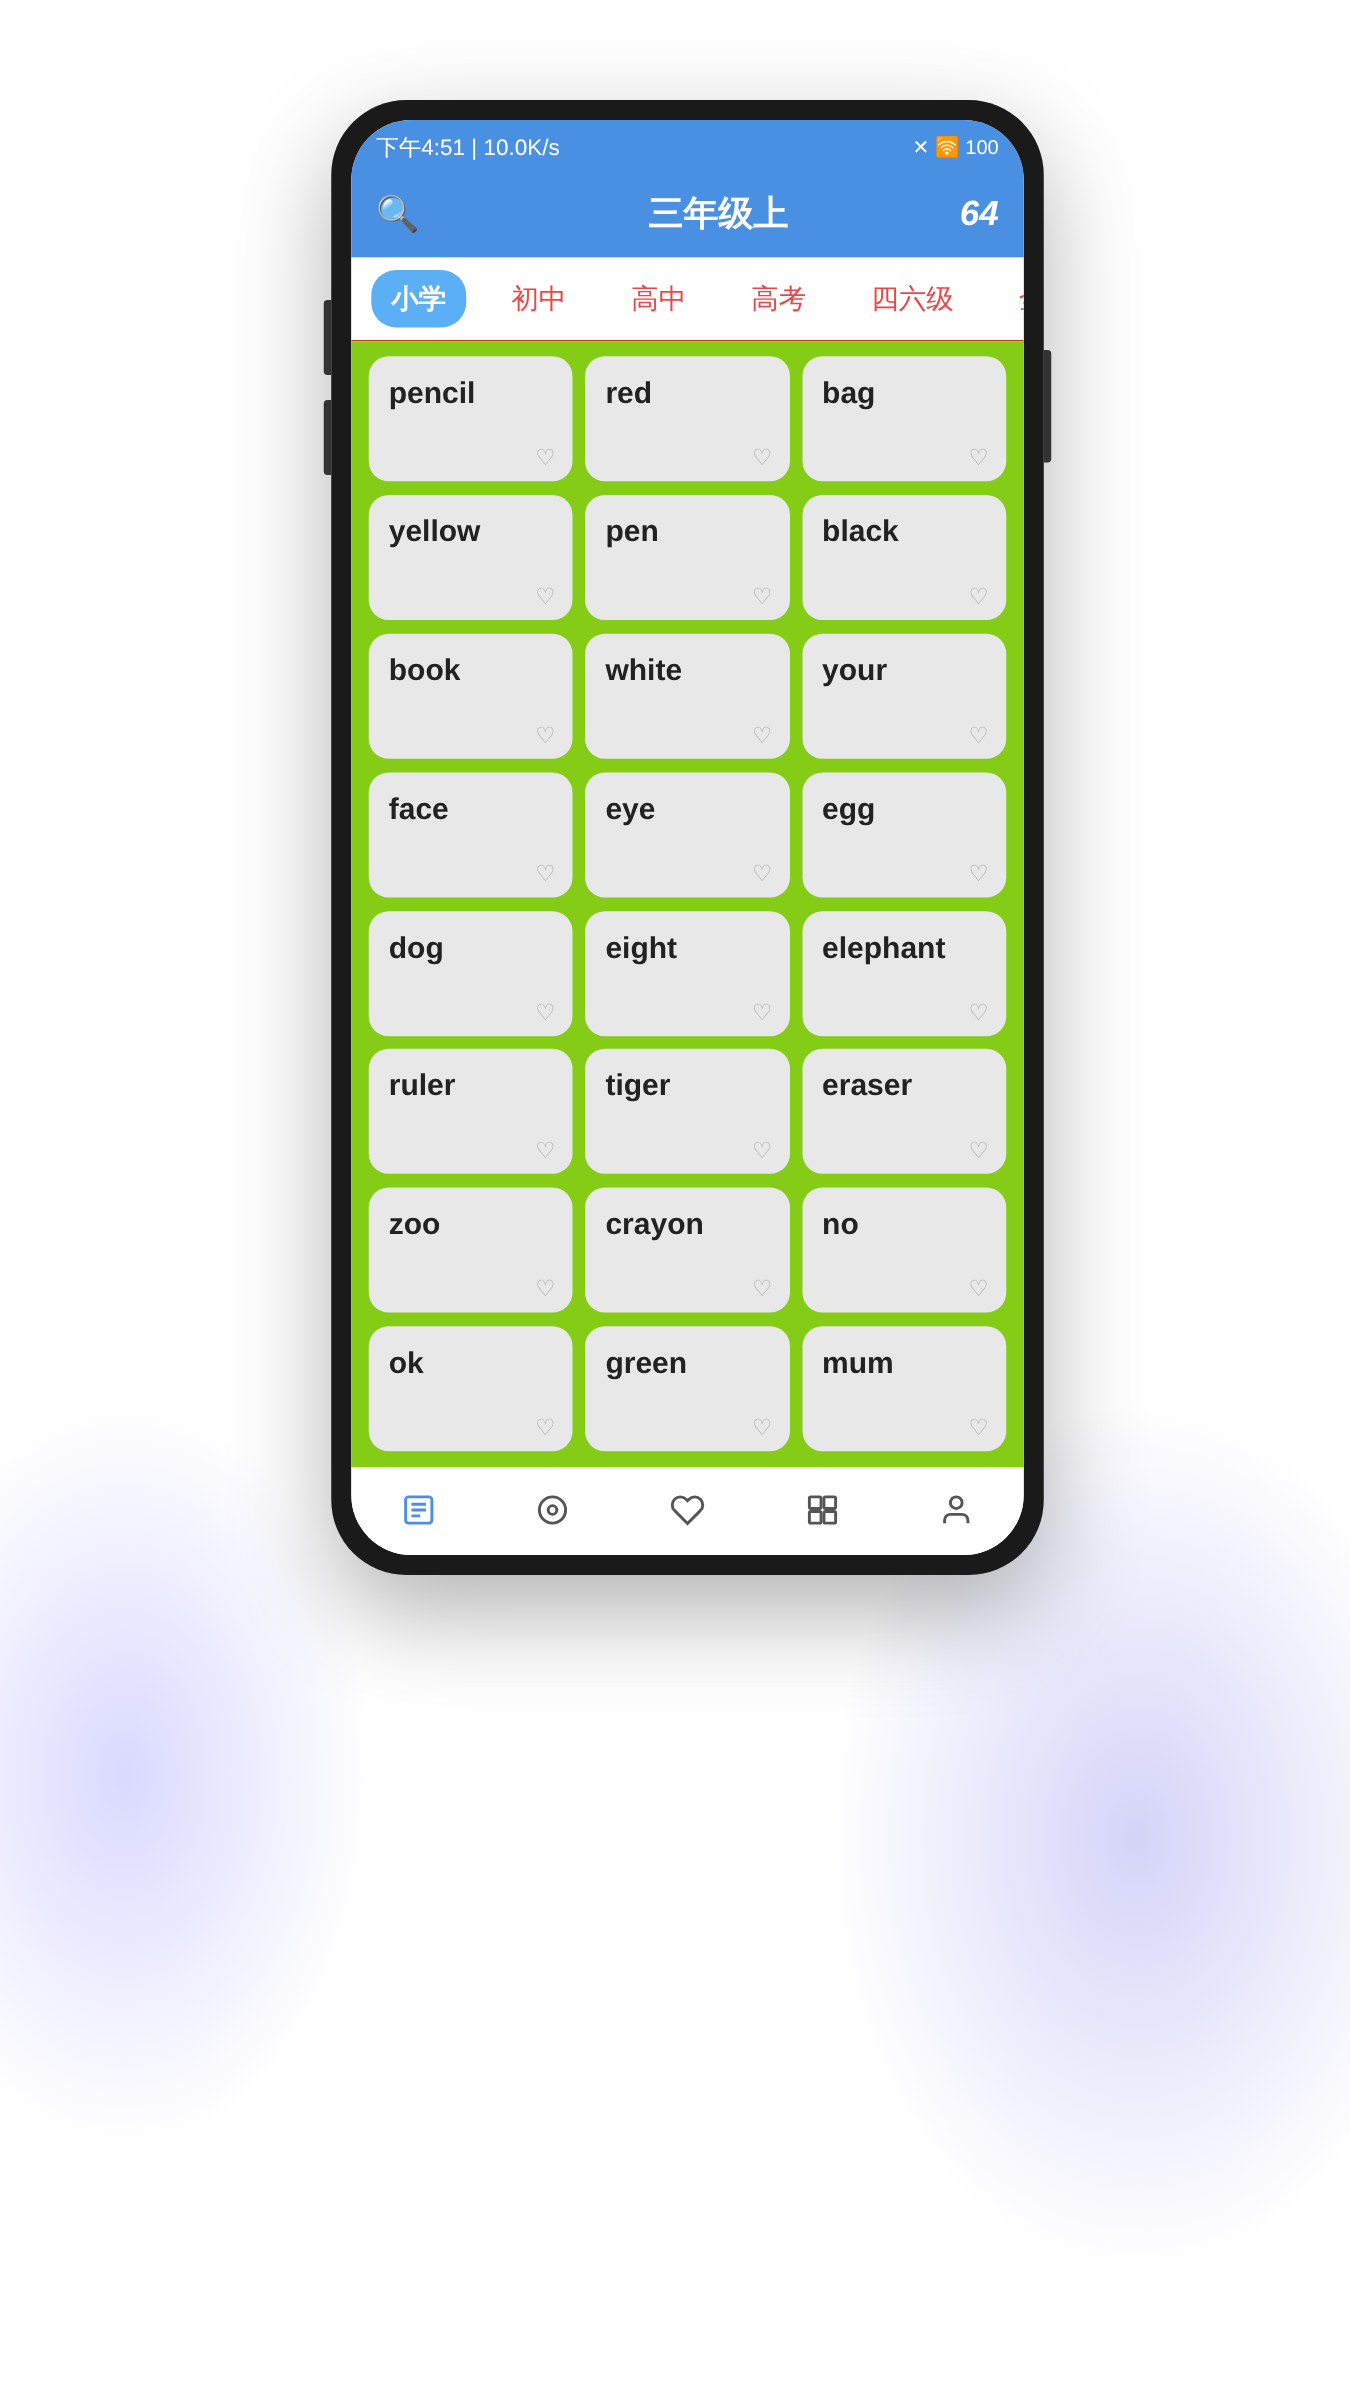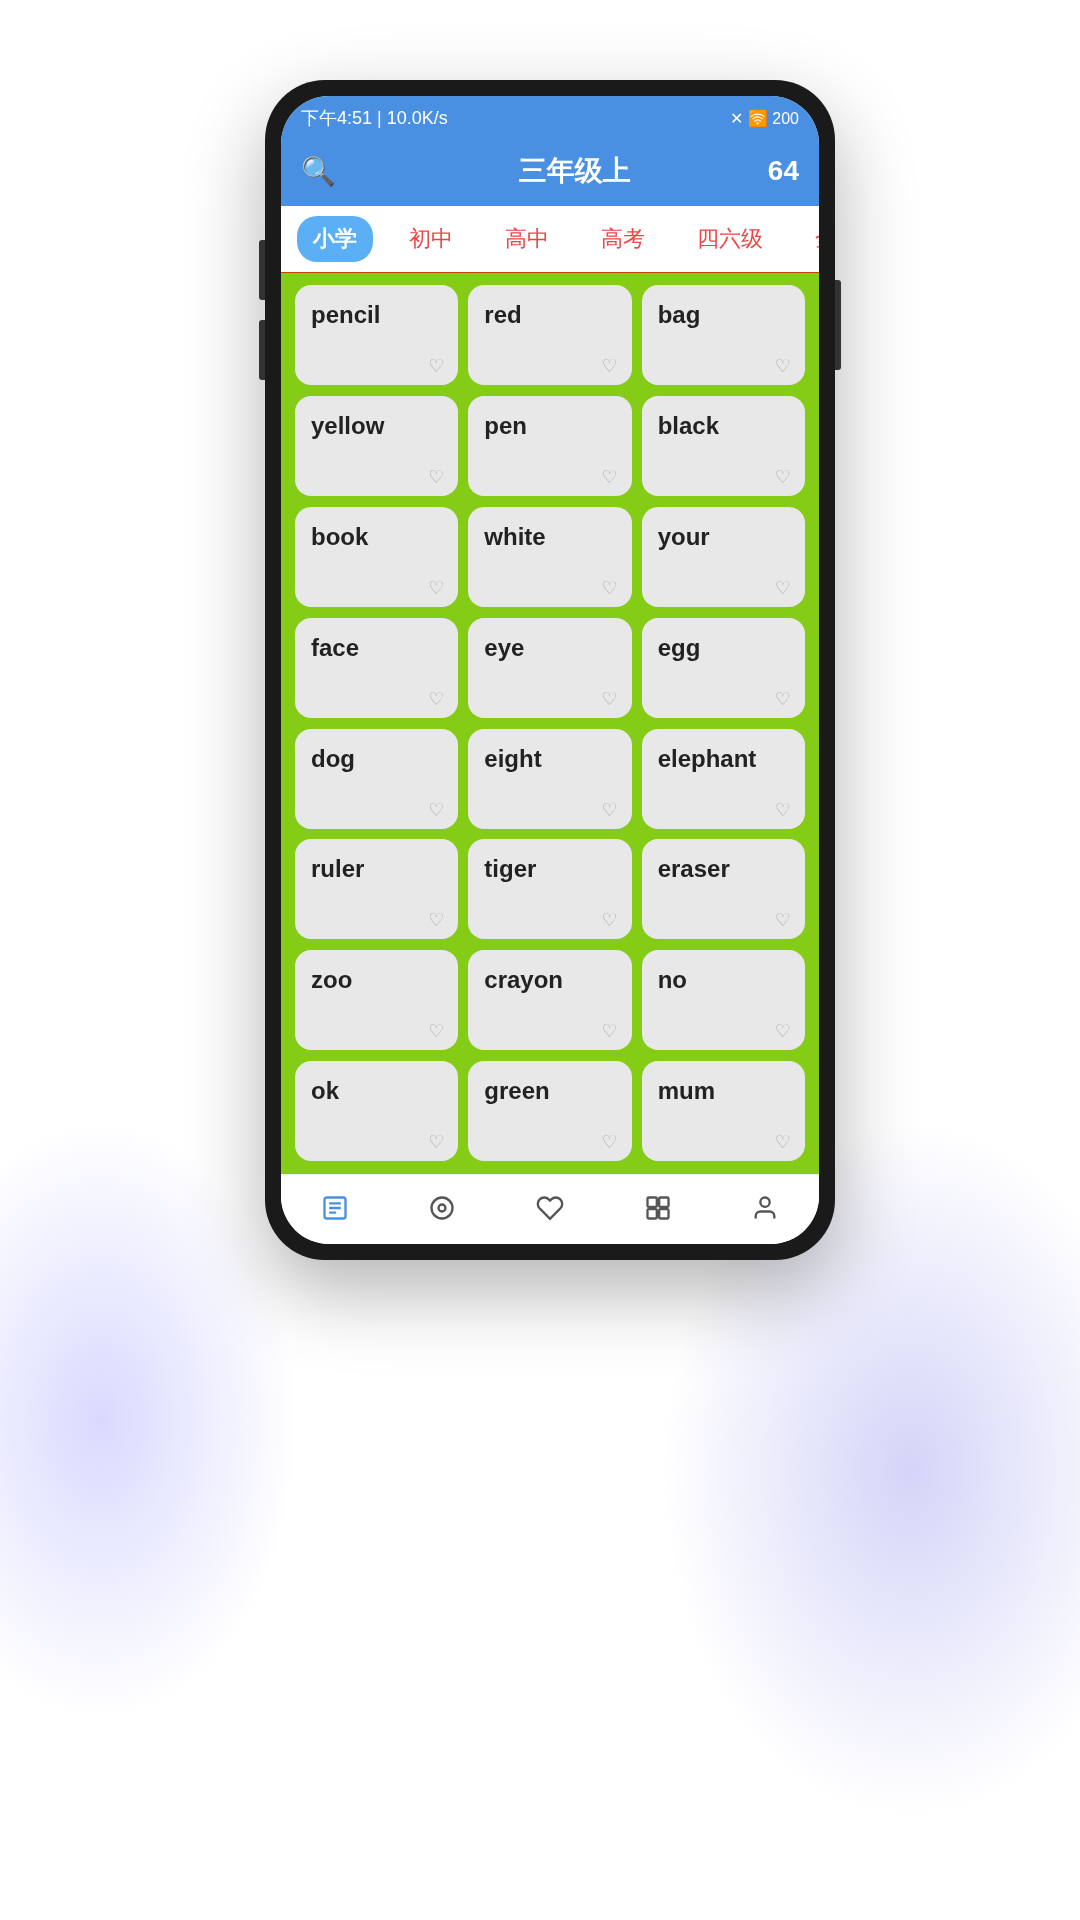--- a/index.html
+++ b/index.html
@@ -129,20 +129,21 @@
       font-size: 28px;
       font-weight: 600;
       color: #fff;
       margin-left: 46px;
     }
 
     .header-count {
       font-size: 28px;
       font-weight: 600;
       color: #fff;
+      font-style: italic;
     }
 
     
     .category-tabs {
       background: #fff;
       display: flex;
       align-items: center;
       padding: 10px 16px;
       gap: 20px;
       border-bottom: 1px solid #c2410c;
@@ -264,21 +265,21 @@
     <div class="phone-frame">
       <div class="phone-btn-left"></div>
       <div class="phone-btn-left2"></div>
       <div class="phone-btn-right"></div>
 
       <div class="phone-screen">
 
         <div class="status-bar">
           <span class="status-time">下午4:51 | 10.0K/s</span>
           <div class="status-icons">
-            <span class="status-icon-text">✕ 🛜 200</span>
+            <span class="status-icon-text">✕ 🛜 100</span>
           </div>
         </div>
 
         <div class="app-header">
           <span class="header-search-icon">🔍</span>
           <span class="header-title">三年级上</span>
           <span class="header-count">64</span>
         </div>
 
         <div class="category-tabs">

